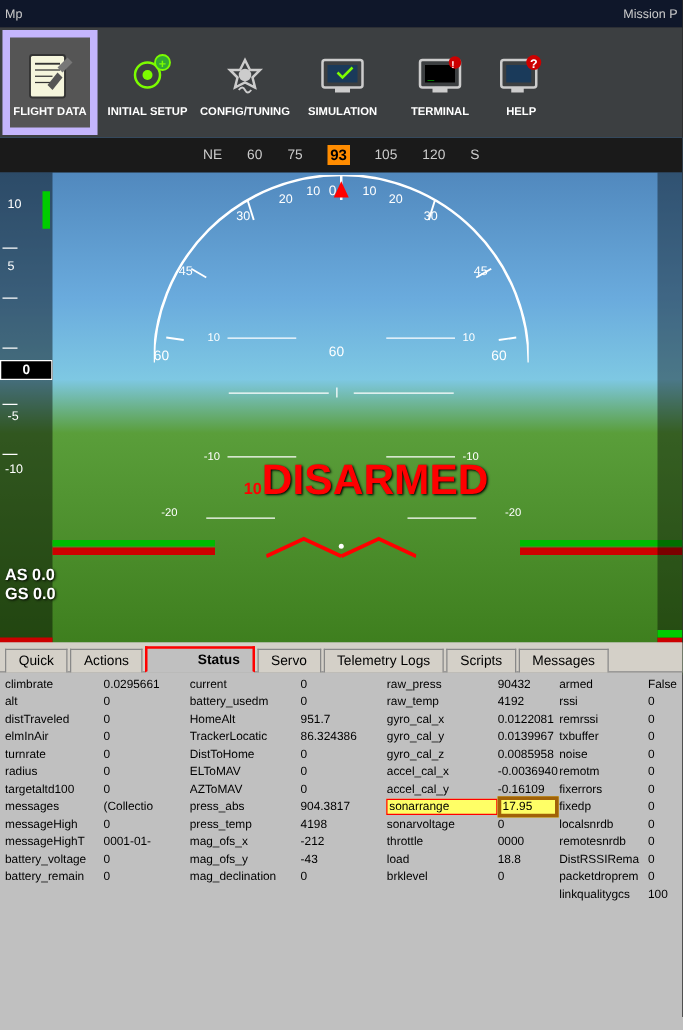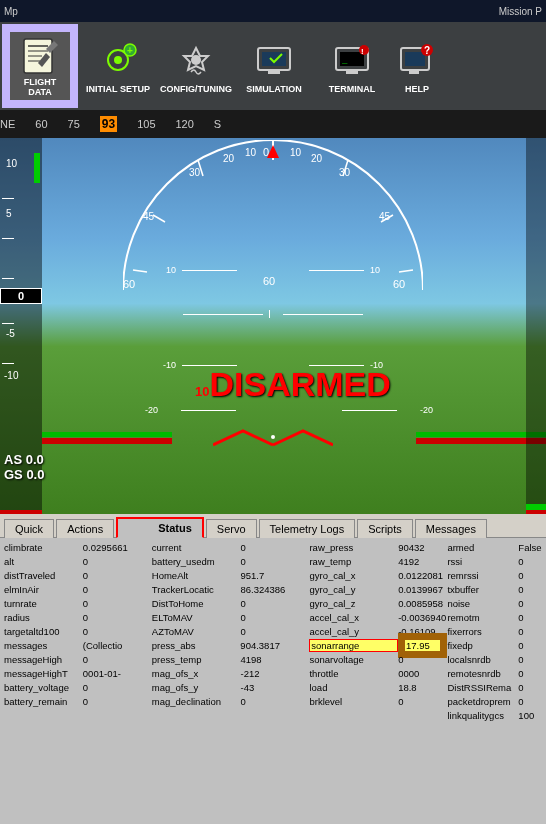--- a/index.html
+++ b/index.html
@@ -37,21 +37,21 @@
       flex-direction: column;
       align-items: center;
       justify-content: center;
       width: 76px;
       height: 84px;
       cursor: pointer;
       padding: 4px 2px;
       position: relative;
     }
     .nav-item.active {
-      border: 8px solid #c4b5fd;
+      border: 6px solid #c4b5fd;
       background: #555;
     }
     .nav-item .nav-icon {
       width: 44px;
       height: 44px;
       display: flex;
       align-items: center;
       justify-content: center;
       margin-bottom: 2px;
     }
@@ -74,20 +74,21 @@
     
     #compass-bar {
       position: absolute;
       top: 0;
       left: 0;
       right: 0;
       height: 28px;
       background: #1a1a1a;
       display: flex;
       align-items: center;
+      justify-content: center;
       overflow: hidden;
     }
     #compass-bar .compass-strip {
       display: flex;
       align-items: center;
       gap: 20px;
       color: #fff;
       font-size: 11px;
       position: relative;
     }
@@ -360,21 +361,21 @@
     <div style="width:8px;border-left:1px solid #fff;height:8px;"></div>
     <div style="width:80px;height:1px;background:#fff;"></div>
   </div>
   <div style="position:absolute;top:250px;left:50%;transform:translateX(-50%);display:flex;align-items:center;gap:6px;">
     <span style="color:#fff;font-size:9px;width:16px;text-align:right;">-10</span>
     <div style="width:55px;height:1px;background:#fff;"></div>
     <div style="width:60px;text-align:center;color:#fff;font-size:9px;"></div>
     <div style="width:55px;height:1px;background:#fff;"></div>
     <span style="color:#fff;font-size:9px;width:16px;">-10</span>
   </div>
-  <div style="position:absolute;top:295px;left:50%;transform:translateX(-50%);display:flex;align-items:center;gap:23px;margin-left:16px;">
+  <div style="position:absolute;top:295px;left:50%;transform:translateX(-50%);display:flex;align-items:flex-end;gap:23px;">
     <span style="color:#fff;font-size:9px;width:16px;text-align:right;">-20</span>
     <div style="width:55px;height:1px;background:#fff;"></div>
     <div style="width:60px;"></div>
     <div style="width:55px;height:1px;background:#fff;"></div>
     <span style="color:#fff;font-size:9px;width:16px;">-20</span>
   </div>
 
   <div style="position:absolute;top:315px;left:50%;transform:translateX(-50%);display:flex;align-items:center;gap:0;">
     <svg width="120" height="28" viewBox="0 0 120 28">
       <polyline points="0,20 30,6 60,20" fill="none" stroke="red" stroke-width="3"></polyline>
@@ -505,21 +506,21 @@
         <span class="data-cell col6">-0.16109</span>
         <span class="data-cell col7">fixerrors</span>
         <span class="data-cell col8">0</span>
       </div>
       <div class="data-row">
         <span class="data-cell col1">messages</span>
         <span class="data-cell col2">(Collectio</span>
         <span class="data-cell col3">press_abs</span>
         <span class="data-cell col4">904.3817</span>
         <span class="data-cell col5" style="background: rgb(255, 255, 102); border: 1px solid red; padding: 0px 1px;">sonarrange</span>
-        <span class="data-cell col6" style="background: rgb(255, 255, 102); border: 7px solid #a16207; padding: 0px 1px;">17.95</span>
+        <span class="data-cell col6" style="background: rgb(255, 255, 102); border: 3px solid #a16207; padding: 0px 1px;">17.95</span>
         <span class="data-cell col7">fixedp</span>
         <span class="data-cell col8">0</span>
       </div>
       <div class="data-row">
         <span class="data-cell col1">messageHigh</span>
         <span class="data-cell col2">0</span>
         <span class="data-cell col3">press_temp</span>
         <span class="data-cell col4">4198</span>
         <span class="data-cell col5">sonarvoltage</span>
         <span class="data-cell col6">0</span>

